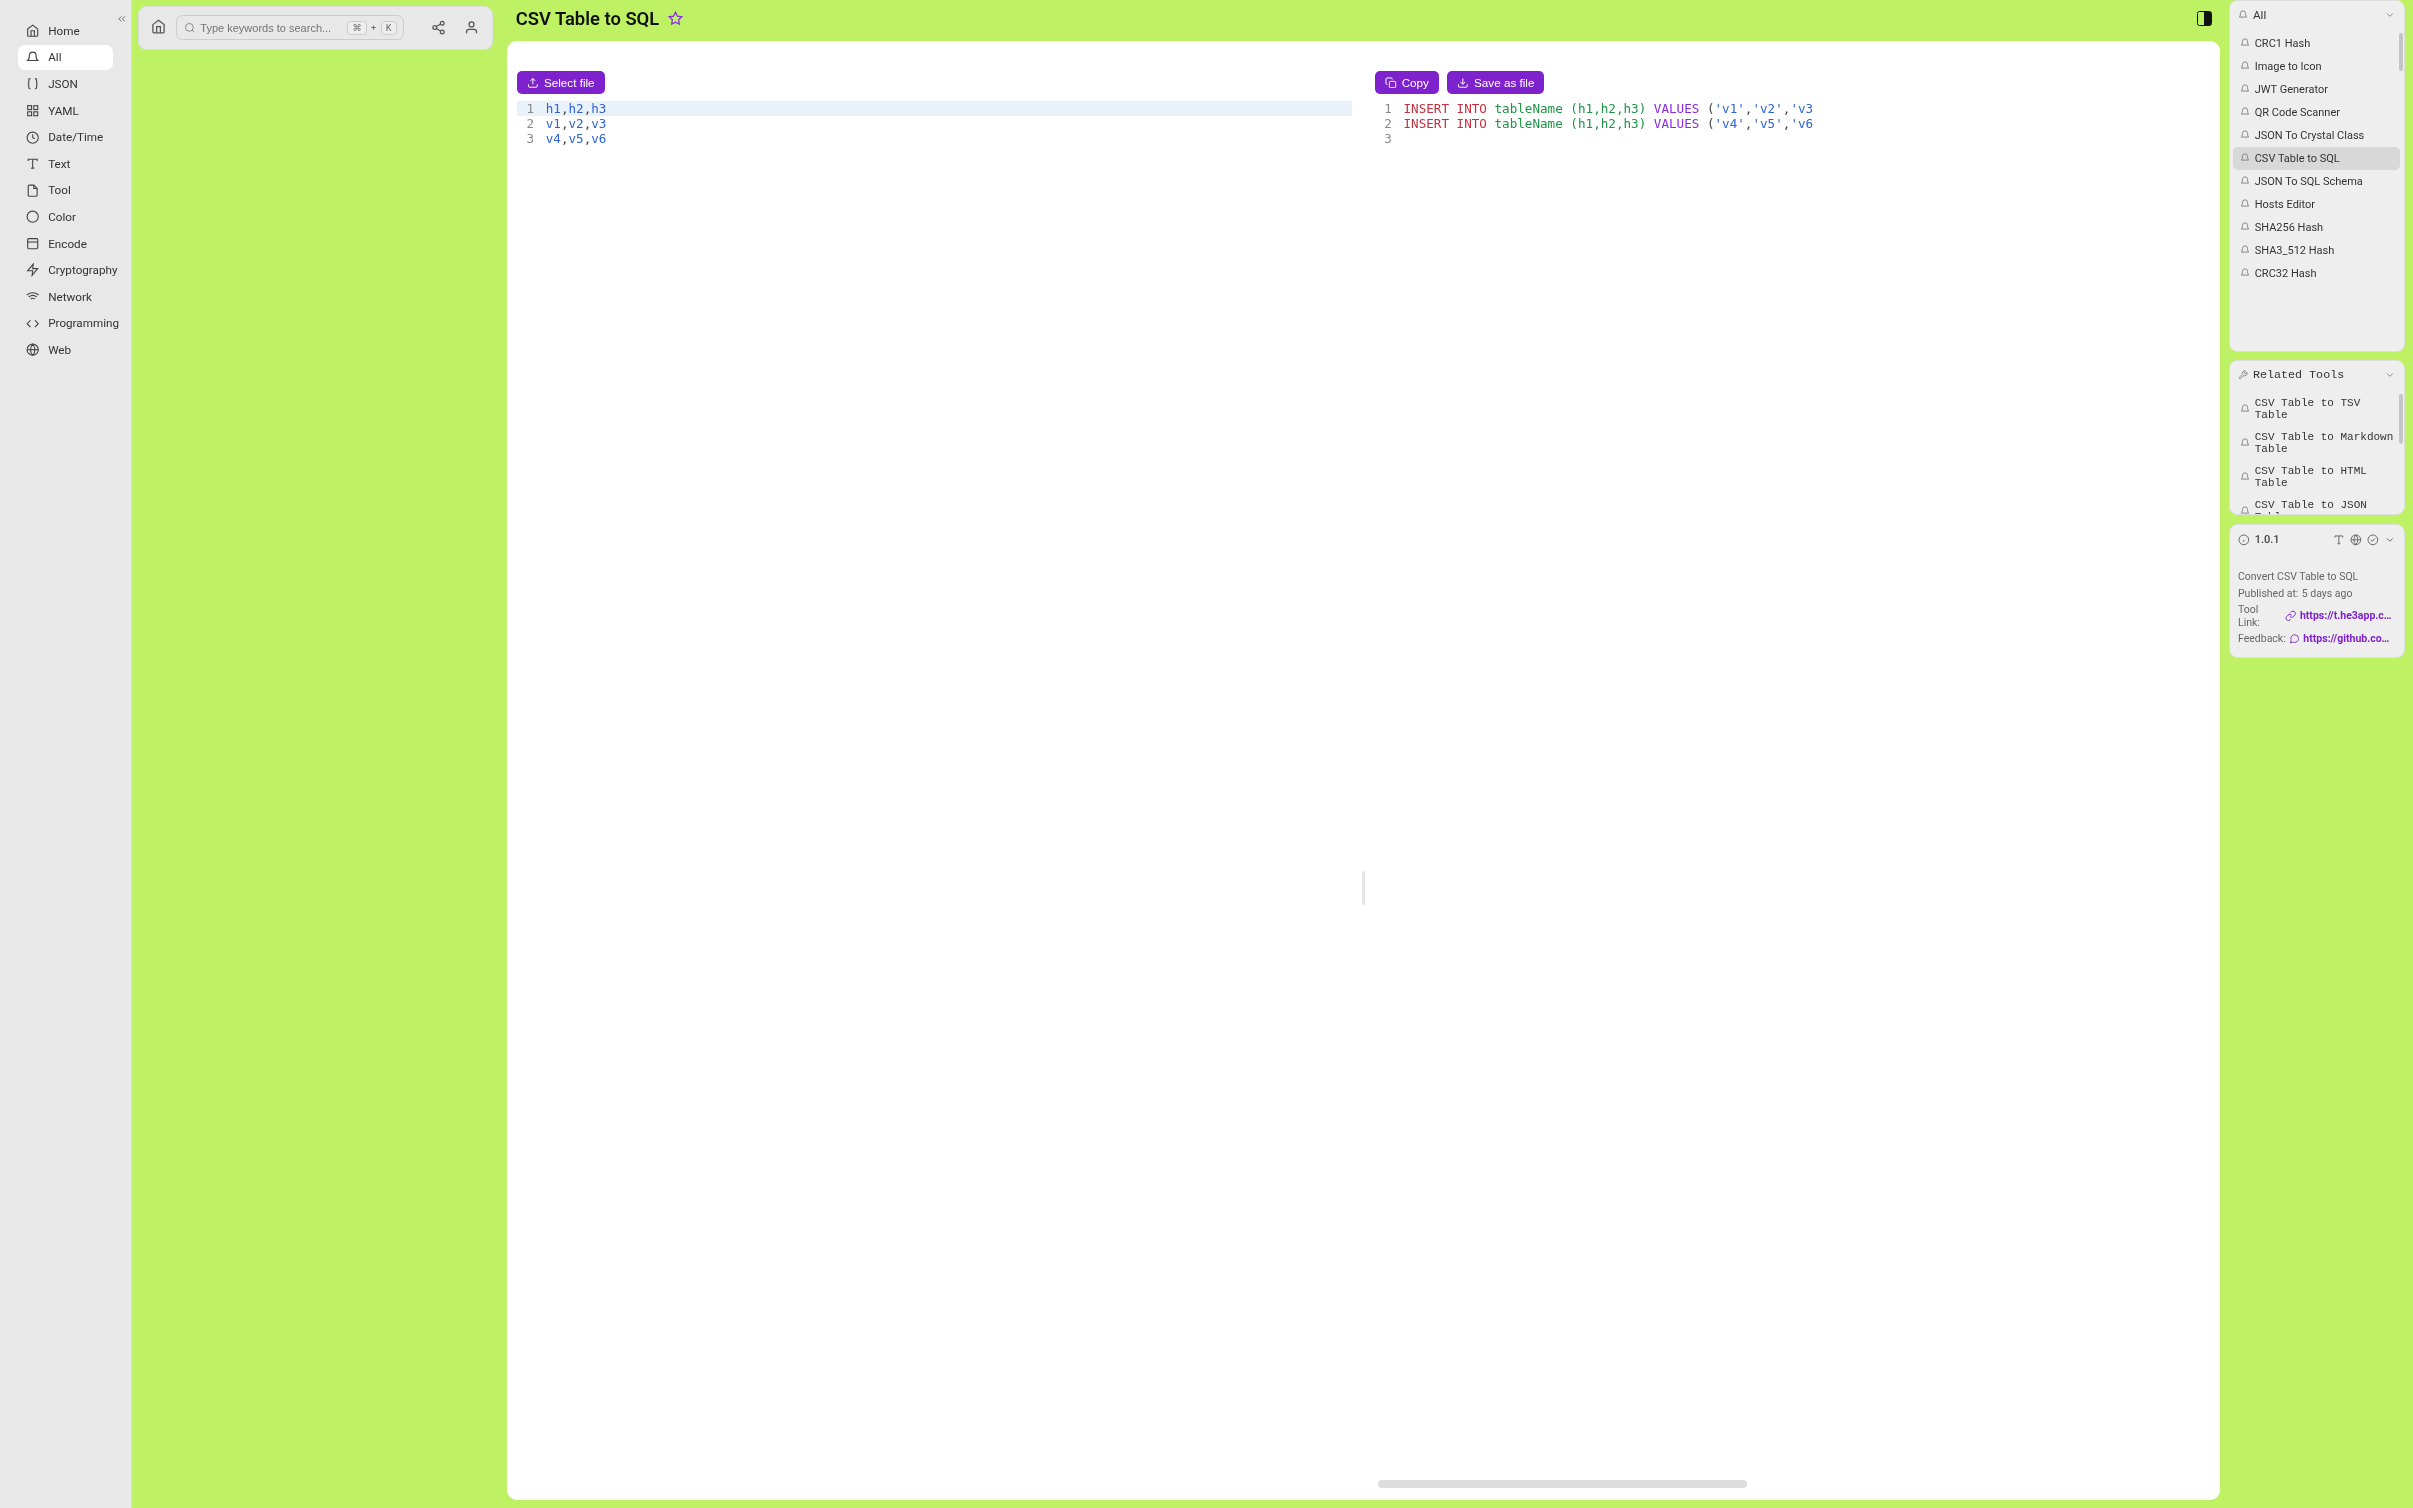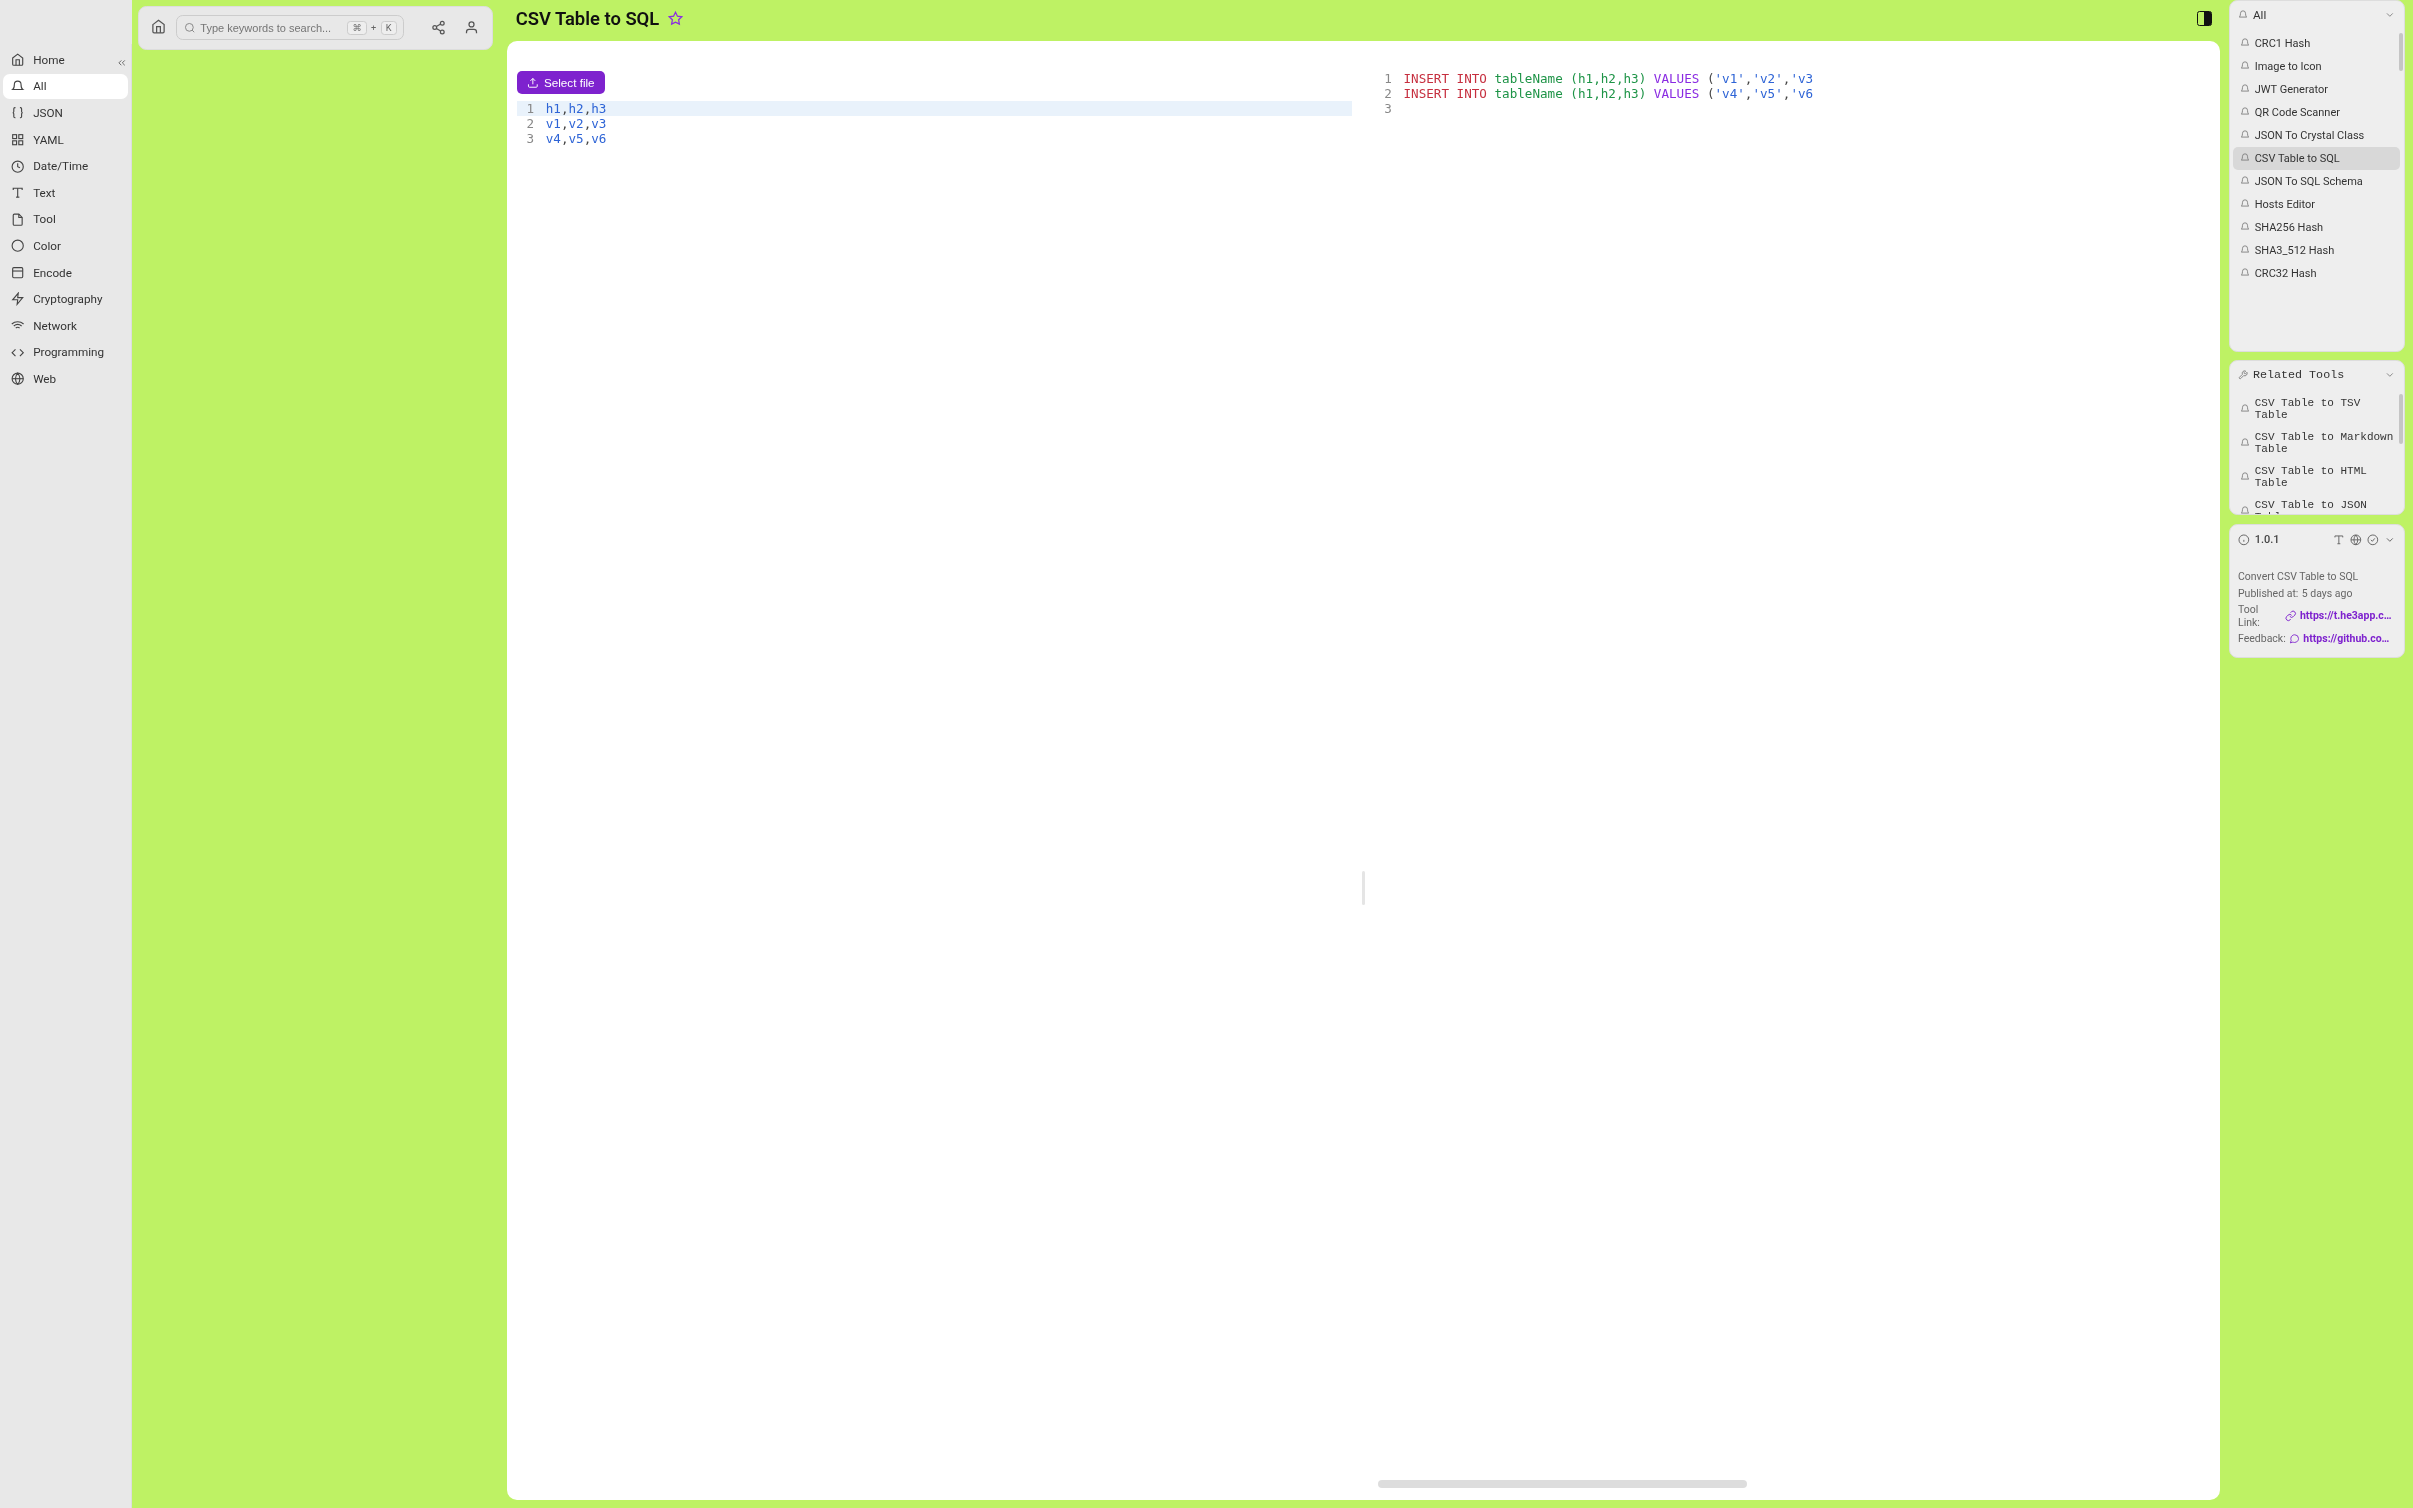--- a/index.html
+++ b/index.html
@@ -1,18 +1,18 @@
 <!DOCTYPE html>
 <html style="font-size:13.4px"><head>
 <meta charset="utf-8">
 <style>
 * { box-sizing: border-box; margin: 0; padding: 0; }
 body { font-family: -apple-system, BlinkMacSystemFont, "Segoe UI", Roboto, sans-serif; background: #e8e8e8; height: 100vh; overflow: hidden; font-size: 11.7px; color: #111; }
 .app { display: flex; height: 100vh; }
-.sidebar { width: 132px; background: #e8e8e8; border-right: 0.8px solid #ddd; padding: 3px; position: relative; margin-top: 44px; }
+.sidebar { width: 132px; background: #e8e8e8; border-right: 0.8px solid #ddd; padding: 18px; position: relative; }
 .collapse-btn { position: absolute; right: 3.4px; top: 12.6px; cursor: pointer; color: #666; }
 .nav-item { display: flex; align-items: center; gap: 8.4px; padding: 5.9px 8.4px; border-radius: 6.7px; cursor: pointer; color: #333; margin-bottom: 0.8px; }
 .nav-item.active { background: #fff; }
 .nav-item .ic { width: 13.4px; height: 13.4px; display: flex; align-items: center; justify-content: center; color: #444; }
 .main { flex: 1; display: flex; flex-direction: row; background: #bef264; }
 .topbar { height: 44px; display: flex; align-items: center; padding: 0 11.7px; gap: 8.4px; border: 0.8px solid #ddd; margin: 5.9px; border-radius: 8.4px; background: #e8e8e8; }
 .home-ic { width: 17px; height: 17px; color: #555; cursor: pointer; }
 .search { flex: 0 0 226px; height: 25px; border: 0.8px solid #ccc; border-radius: 6.7px; display: flex; align-items: center; padding: 0 6.7px; gap: 5px; background: #e8e8e8; }
 .search input { flex: 1; border: none; outline: none; background: transparent; font-size: 11px; }
 .kbd { display: flex; gap: 3.4px; align-items: center; }
@@ -272,20 +272,37 @@
                   <div class="ln"><span class="tok-id">v1</span><span class="tok-pn">,</span><span class="tok-id">v2</span><span class="tok-pn">,</span><span class="tok-id">v3</span></div>
                 </div>
                 <div class="code-line">
                   <div class="gutter">3</div>
                   <div class="ln"><span class="tok-id">v4</span><span class="tok-pn">,</span><span class="tok-id">v5</span><span class="tok-pn">,</span><span class="tok-id">v6</span></div>
                 </div>
               </div>
           </div>
           <div class="divider"></div>
           <div class="editor">
+            <div class="editor-toolbar">
+              <button class="btn">
+                <svg width="11.7" height="11.7" viewBox="0 0 24 24" fill="none" stroke="currentColor" stroke-width="2">
+                    <rect x="9" y="9" width="13" height="13" rx="2"></rect>
+                    <path d="M5 15H4a2 2 0 0 1-2-2V4a2 2 0 0 1 2-2h9a2 2 0 0 1 2 2v1"></path>
+                  </svg>
+                <span>Copy</span>
+              </button>
+              <button class="btn">
+                <svg width="11.7" height="11.7" viewBox="0 0 24 24" fill="none" stroke="currentColor" stroke-width="2">
+                    <path d="M21 15v4a2 2 0 0 1-2 2H5a2 2 0 0 1-2-2v-4"></path>
+                    <polyline points="7 10 12 15 17 10"></polyline>
+                    <line x1="12" y1="15" x2="12" y2="3"></line>
+                  </svg>
+                <span>Save as file</span>
+              </button>
+            </div>
             <div class="code" id="code-right">
                 <div class="code-line">
                   <div class="gutter">1</div>
                   <div class="ln"><span class="tok-kw">INSERT</span><span class="tok-pn"> </span><span class="tok-kw">INTO</span><span class="tok-pn"> </span><span class="tok-nm">tableName</span><span class="tok-pn"> </span><span class="tok-nm">(</span><span class="tok-nm">h1</span><span class="tok-nm">,</span><span class="tok-nm">h2</span><span class="tok-nm">,</span><span class="tok-nm">h3</span><span class="tok-nm">)</span><span class="tok-pn"> </span><span class="tok-vl">VALUES</span><span class="tok-pn"> (</span><span class="tok-id">'v1'</span><span class="tok-pn">,</span><span class="tok-id">'v2'</span><span class="tok-pn">,</span><span class="tok-id">'v3</span></div>
                 </div>
                 <div class="code-line">
                   <div class="gutter">2</div>
                   <div class="ln"><span class="tok-kw">INSERT</span><span class="tok-pn"> </span><span class="tok-kw">INTO</span><span class="tok-pn"> </span><span class="tok-nm">tableName</span><span class="tok-pn"> </span><span class="tok-nm">(</span><span class="tok-nm">h1</span><span class="tok-nm">,</span><span class="tok-nm">h2</span><span class="tok-nm">,</span><span class="tok-nm">h3</span><span class="tok-nm">)</span><span class="tok-pn"> </span><span class="tok-vl">VALUES</span><span class="tok-pn"> (</span><span class="tok-id">'v4'</span><span class="tok-pn">,</span><span class="tok-id">'v5'</span><span class="tok-pn">,</span><span class="tok-id">'v6</span></div>
                 </div>
                 <div class="code-line">

